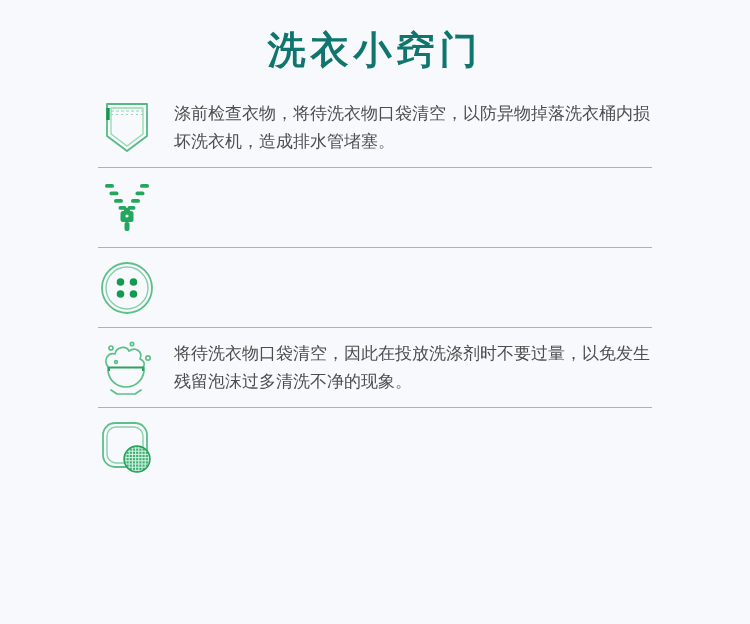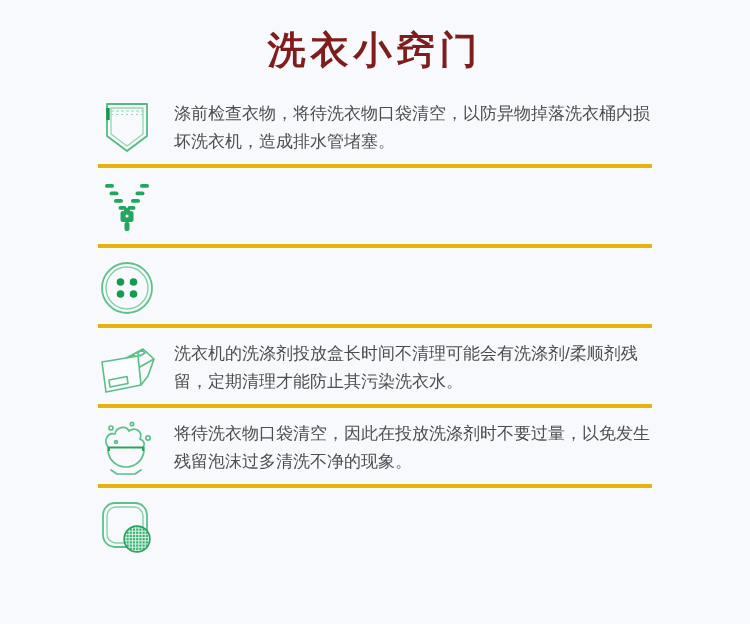--- a/index.html
+++ b/index.html
@@ -11,35 +11,35 @@
     height: 624px;
     background: #f8f9fc;
     font-family: "Liberation Sans", "DejaVu Sans", sans-serif;
     overflow: hidden;
   }
   .page-title {
     margin: 26px 0 12px 0;
     text-align: center;
     font-size: 38px;
     font-weight: 700;
-    color: #7f1d1d;
+    color: #0f766e;
     letter-spacing: 5px;
     line-height: 48px;
   }
   .tips-list {
     width: 554px;
     margin: 14px 0 0 98px;
   }
   .tip-item {
     display: flex;
     align-items: flex-start;
     height: 80px;
     box-sizing: border-box;
     padding-top: 12px;
-    border-bottom: 4px solid #eab308;
+    border-bottom: 1px solid #eab308;
   }
   .tip-item:last-child {
     border-bottom: none;
   }
   .tip-icon {
     flex: 0 0 60px;
     width: 60px;
     height: 56px;
     margin-right: 16px;
   }
@@ -102,35 +102,20 @@
         <circle cx="29" cy="28" r="25" fill="none" stroke="#5cc089" stroke-width="1.8"></circle>
         <circle cx="29" cy="28" r="21" fill="none" stroke="#86cfab" stroke-width="1.4"></circle>
         <circle cx="22.5" cy="22" r="3.8" fill="#149a51"></circle>
         <circle cx="35.5" cy="22" r="3.8" fill="#149a51"></circle>
         <circle cx="22.5" cy="34" r="3.8" fill="#149a51"></circle>
         <circle cx="35.5" cy="34" r="3.8" fill="#149a51"></circle>
       </svg>
     </span>
   </div>
 
-  <div class="tip-item">
-    <span class="tip-icon">
-      <svg width="58" height="56" viewBox="0 0 58 56" xmlns="http://www.w3.org/2000/svg">
-        <g fill="none" stroke="#58bf86" stroke-width="1.6" stroke-linejoin="round">
-          <path d="M21 22 L45 9 L56 19 L33 32 Z"></path>
-          <path d="M31 18 L36 15 L39 18 L34 21 Z"></path>
-          <path d="M39 13 L44 10 L47 13 L42 16 Z"></path>
-          <path d="M43 45 L50 36 L56 19"></path>
-          <path d="M4 22 L40 16 L43 45 L8 52 Z" fill="#fcfdfe"></path>
-          <path d="M11 40 L29 36.5 L30 43.5 L12 47 Z"></path>
-        </g>
-      </svg>
-    </span>
-    <p class="tip-text">洗衣机的洗涤剂投放盒长时间不清理可能会有洗涤剂/柔顺剂残留，定期清理才能防止其污染洗衣水。</p>
-  </div>
 
   <div class="tip-item">
     <span class="tip-icon">
       <svg width="58" height="56" viewBox="0 0 58 56" xmlns="http://www.w3.org/2000/svg">
         <g fill="none" stroke="#5cc089" stroke-width="1.7" stroke-linecap="round" stroke-linejoin="round">
           <path d="M10 27 C9 38 17 47 28 47 C39 47 47 38 46 27"></path>
           <path d="M10 27 C5 20 10 12 17 14 C18 7 28 5 31 11 C38 6 45 12 42 19 C47 21 47 25 45 27"></path>
           <circle cx="13" cy="8" r="2"></circle>
           <circle cx="34" cy="4" r="1.7"></circle>
           <circle cx="50" cy="18" r="2.2"></circle>

